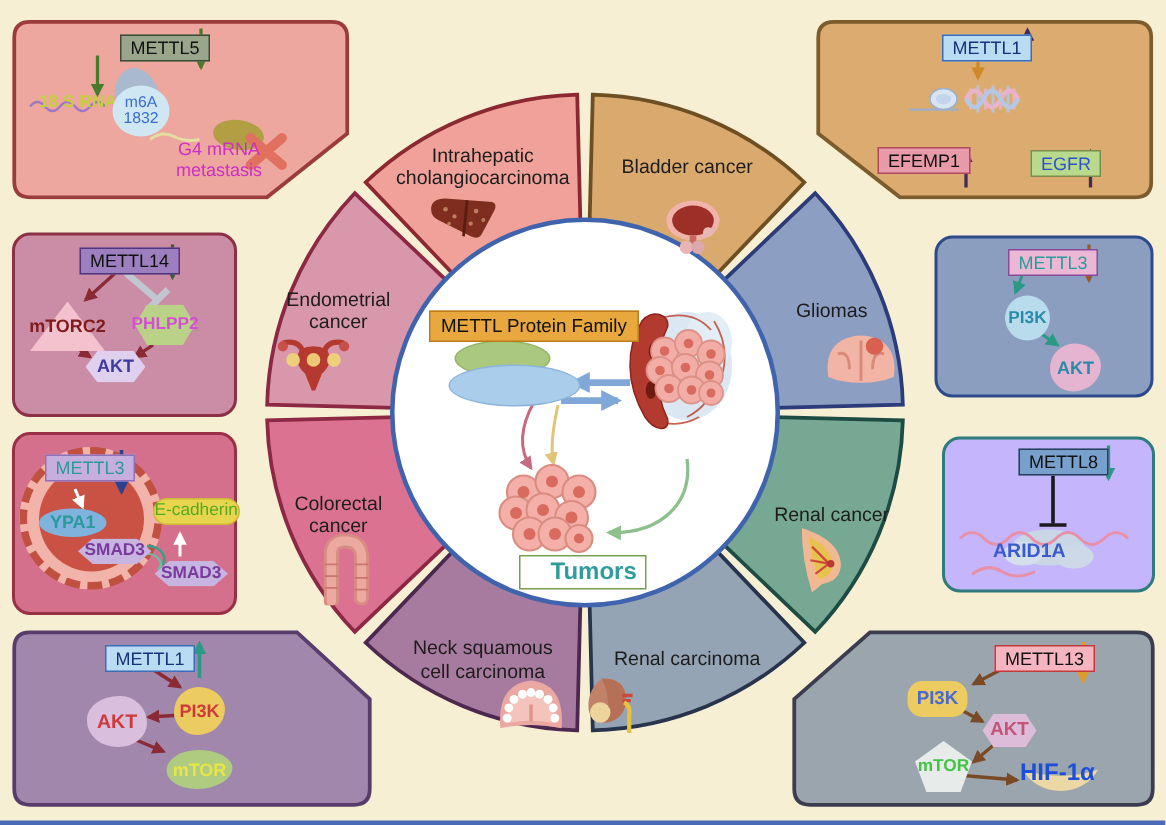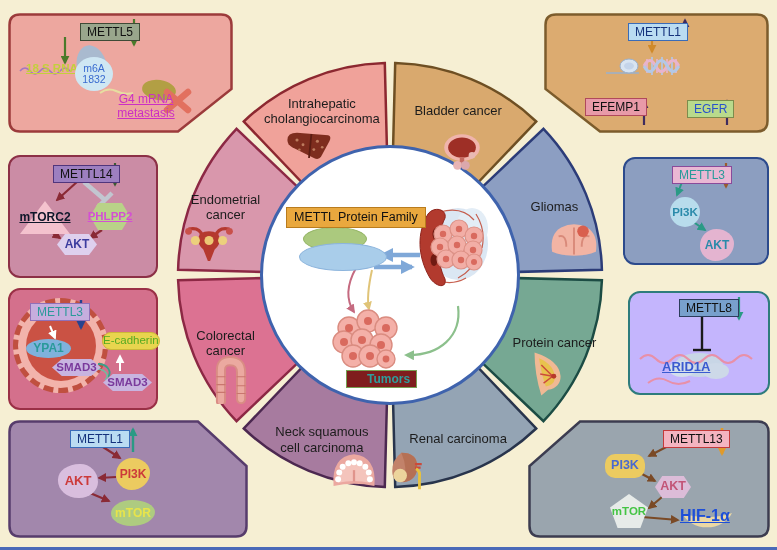--- a/index.html
+++ b/index.html
@@ -1,18 +1,18 @@
 <!DOCTYPE html>
 <html><head>
 <meta charset="utf-8">
 <style>
   html,body{margin:0;padding:0;background:#f6efd3;}
   #fig{position:relative;width:777px;height:550px;background:#f6efd3;overflow:hidden;
        font-family:"Liberation Sans",sans-serif;border-bottom:3px solid #4a6ab8;box-sizing:border-box;}
-  .abs{position:absolute;text-decoration:underline;}
+  .abs{position:absolute;}
   .ov{position:absolute;left:0;top:0;width:100%;height:100%;pointer-events:none;}
   .box{position:absolute;}
   .rbox{border:2.5px solid;border-radius:12px;box-sizing:border-box;}
   .chip{position:absolute;font-size:12px;line-height:1.2;padding:1px 6px;border:1.8px solid;
         white-space:nowrap;color:#101010;background:#fff;}
   .node{position:absolute;display:flex;align-items:center;justify-content:center;
         font-weight:bold;text-align:center;line-height:1.05;}
   .hex{clip-path:polygon(20% 0,80% 0,100% 50%,80% 100%,20% 100%,0 50%);}
   .pent{clip-path:polygon(50% 0,100% 40%,80% 100%,20% 100%,0 40%);}
   .tri{clip-path:polygon(50% 0,100% 100%,0 100%);}
@@ -101,21 +101,21 @@
           <circle cx="14" cy="29" r="4" fill="#e8b4b4"></circle>
           <circle cx="21" cy="29" r="4" fill="#dba8ac"></circle>
           <circle cx="27" cy="20" r="3" fill="#e8b9b4"></circle>
         </svg></div>
       <div class="wheel-label" style="left: 554.451px; top: 206.882px; width: 70px;">Gliomas</div>
       <div class="wheel-icon" style="left: 574.451px; top: 240.882px;"><svg width="52" height="36" viewBox="0 0 40 28">
           <path d="M3,24 Q1,10 10,5 Q20,0 30,5 Q39,10 37,24 Q30,27 20,27 Q10,27 3,24Z" fill="#f2b4a4"></path>
           <path d="M20,5 V26 M8,12 Q14,10 14,20 M32,12 Q26,10 26,20" stroke="#d98a7a" stroke-width="1.5" fill="none"></path>
           <circle cx="27" cy="8" r="4.5" fill="#d95f4e"></circle>
         </svg></div>
-      <div class="wheel-label" style="left: 554.451px; top: 343.118px; width: 110px;">Protein cancer</div>
+      <div class="wheel-label" style="left: 554.451px; top: 343.118px; width: 110px;">Renal cancer</div>
       <div class="wheel-icon" style="left: 547.451px; top: 376.118px;"><svg width="34" height="46" viewBox="0 0 30 40">
           <path d="M4,1 Q26,8 27,22 Q27,32 16,34 L10,39 Q4,20 4,1Z" fill="#f0b994"></path>
           <path d="M8,6 Q22,12 22,24 Q21,30 14,31 Q10,20 8,6Z" fill="#e8c24e"></path>
           <g stroke="#cc4a3a" stroke-width="1.3" fill="none">
             <path d="M20,22 L10,12"></path>
             <path d="M20,22 L9,20"></path>
             <path d="M20,22 L12,28"></path>
           </g>
           <circle cx="21" cy="22" r="2.2" fill="#b83a2a"></circle>
         </svg></div>
@@ -244,21 +244,21 @@
         <circle cx="353" cy="356" r="4"></circle>
           <circle cx="370" cy="356" r="4"></circle>
           <circle cx="386" cy="359" r="3.4"></circle>
       </g>
     </g>
   </svg>
 
   <div class="abs" style="left:303px;top:227px;width:62px;height:22px;border-radius:50%;background:#abc97e;border:1px solid #94b465;"></div>
   <div class="abs" style="left:299px;top:243px;width:86px;height:26px;border-radius:50%;background:#a9cdea;border:1px solid #8cb4dc;"></div>
   <div class="chip" style="left:286px;top:207px;background:#e9a83e;border-color:#b97c1e;font-size:12.5px;padding:2px 7px;">METTL Protein Family</div>
-  <div class="chip" style="left:346px;top:370px;background:#7f1d1d;border-color:#76a052;color:#2f9d9b;font-weight:bold;font-size:12px;padding-left:20px;">Tumors</div>
+  <div class="chip" style="left:346px;top:370px;background:#ffffff;border-color:#76a052;color:#2f9d9b;font-weight:bold;font-size:16px;padding-left:20px;">Tumors</div>
 
   <div class="box" style="left:8px;top:13px;width:225px;height:120px;">
     <svg class="ov">
       <path d="M12,1.5 H213 Q223.5,1.5 223.5,12 V76 L170,118.5 H12 Q1.5,118.5 1.5,108 V12 Q1.5,1.5 12,1.5 Z" fill="#eda79f" stroke="#9c3b3b" stroke-width="2.5"></path>
       <line x1="57" y1="24" x2="57" y2="50" stroke="#4a7a2a" stroke-width="2.2" marker-end="url(#mk-green)"></line>
       <line x1="126" y1="6" x2="126" y2="32" stroke="#4a7a2a" stroke-width="2.2" marker-end="url(#mk-green)"></line>
       <path d="M12,58 q5,-6 10,0 t10,0 t10,0 t10,0 t10,0" fill="none" stroke="#a277c2" stroke-width="1.6"></path>
       <ellipse cx="84" cy="54" rx="15" ry="22" fill="#a9bacf" transform="rotate(-14 84 54)"></ellipse>
       <path d="M92,80 q8,-6 16,-2 t17,2" fill="none" stroke="#e6dea0" stroke-width="2"></path>
       <ellipse cx="151" cy="77" rx="17" ry="10" fill="#ac9e3c" transform="rotate(8 151 77)" opacity="0.92"></ellipse>
@@ -311,21 +311,21 @@
     <svg class="ov">
       <line x1="105" y1="6" x2="105" y2="28" stroke="#3d5a35" stroke-width="2.2" marker-end="url(#mk-dgreen)"></line>
       <line x1="68" y1="24" x2="47" y2="43" stroke="#8a2a35" stroke-width="2.2" marker-end="url(#mk-darkred)"></line>
       <line x1="74" y1="25" x2="95" y2="43" stroke="#c2c6d0" stroke-width="4.5"></line>
       <line x1="88" y1="50" x2="102" y2="36" stroke="#c2c6d0" stroke-width="4.5"></line>
       <line x1="40" y1="74" x2="50" y2="81" stroke="#8a2a35" stroke-width="2.2" marker-end="url(#mk-darkred)"></line>
       <line x1="92" y1="73" x2="80" y2="81" stroke="#8a2a35" stroke-width="2.2" marker-end="url(#mk-darkred)"></line>
     </svg>
     <div class="chip" style="left:43px;top:8px;background:#9d7fc0;border-color:#50357c;">METTL14</div>
     <div class="abs tri" style="left:10px;top:44px;width:50px;height:33px;background:#f4c2ce;"></div>
-    <div class="abs" style="left:4px;top:53px;width:62px;text-align:center;color:#0f172a;font-weight:bold;font-size:12px;">mTORC2</div>
+    <div class="abs" style="left:4px;top:53px;width:62px;text-align:center;color:#7f1d1d;font-weight:bold;font-size:12px;">mTORC2</div>
     <div class="abs hex" style="left:80px;top:46px;width:40px;height:27px;background:#b9d288;"></div>
     <div class="abs" style="left:72px;top:53px;width:56px;text-align:center;color:#d44fd4;font-weight:bold;font-size:11.5px;">PHLPP2</div>
     <div class="node hex" style="left:47px;top:77px;width:40px;height:21px;background:#ded0ee;color:#3c3c9e;font-size:12px;">AKT</div>
   </div>
 
   <div class="box rbox" style="left:8px;top:288px;width:150px;height:122px;background:#d4708c;border-color:#9a3046;">
     <div class="abs circle" style="left:3px;top:8px;width:95px;height:95px;background:#f2b3ab;border:5px dashed #c05040;box-sizing:border-box;"></div>
     <div class="abs circle" style="left:16px;top:21px;width:70px;height:70px;background:#ca5244;"></div>
     <svg class="ov">
       <line x1="71" y1="10" x2="71" y2="38" stroke="#27438f" stroke-width="2.4" marker-end="url(#mk-blue)"></line>

